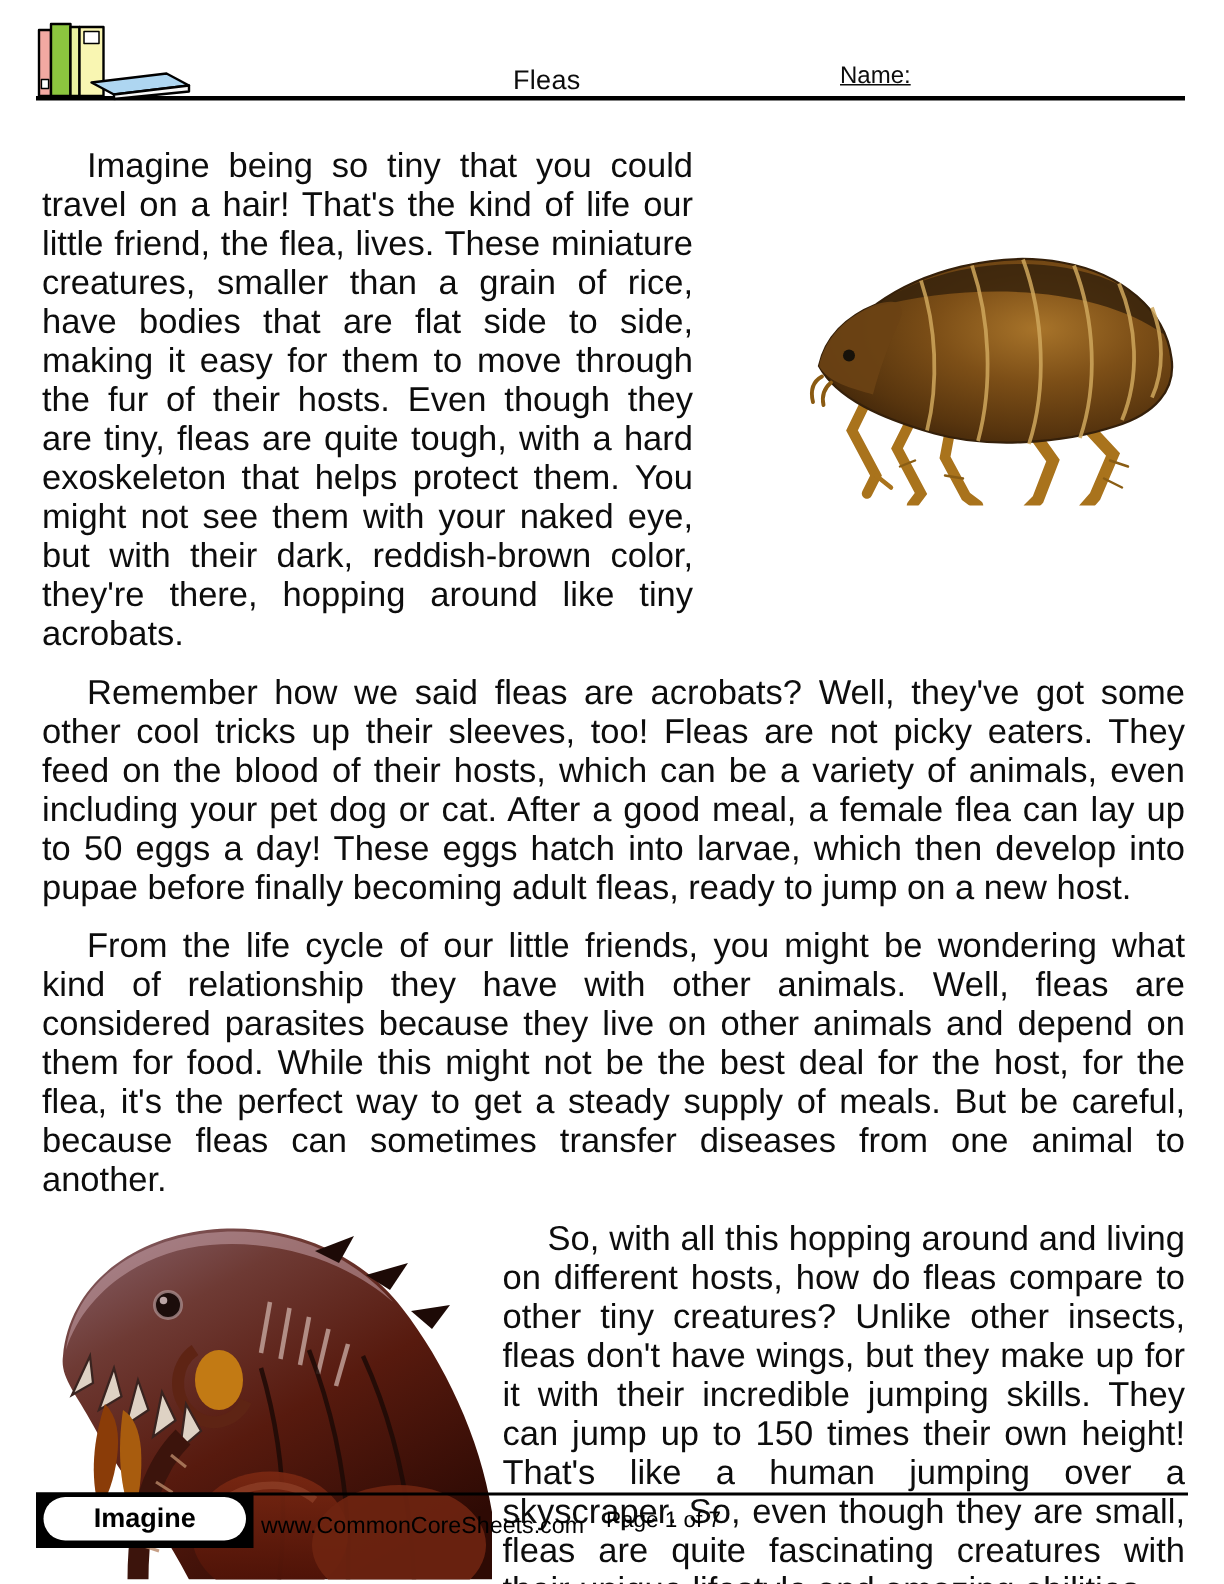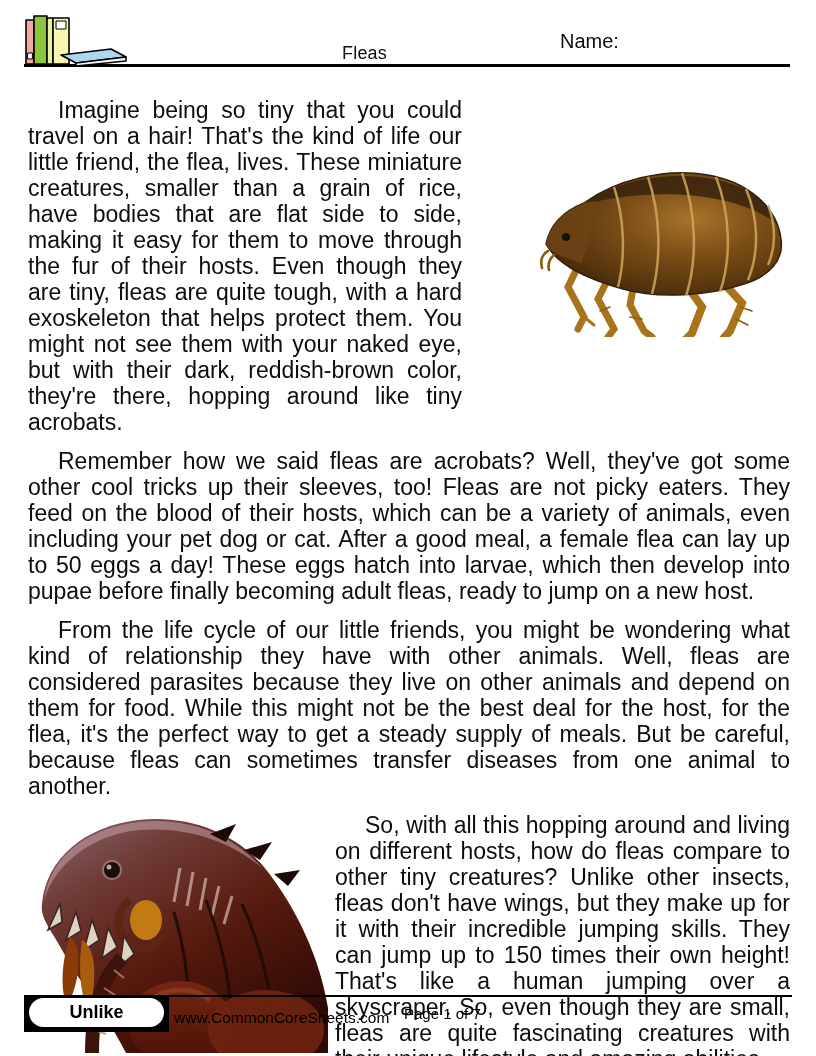--- a/index.html
+++ b/index.html
@@ -6,21 +6,21 @@
   .page {
     position:relative; width:816px; height:1056px; margin:0 auto;
     background:#ffffff; overflow:hidden;
     font-family:"Liberation Sans", sans-serif; color:#0d0d0d;
   }
 
   
   .header-rule { position:absolute; left:24px; top:64px; width:766px; height:3px; background:#000; }
   .logo { position:absolute; left:24px; top:11px; width:108px; height:56px; }
   .doc-title { position:absolute; left:306px; top:43px; font-size:18px; letter-spacing:0.2px;margin-left:36px; }
-  .name-label { position:absolute; left:560px; top:30px; font-size:20px; }
+  .name-label { position:absolute; left:560px; top:42px; font-size:16px;text-decoration:underline; }
 
   
   .article {
     position:absolute; left:28px; top:97px; width:762px;
     font-size:23px; line-height:26px; text-align:justify;
   }
   .article p { margin:0 0 13px 0; text-indent:30px; }
   .img-float-right { float:right; width:328px; height:304px; position:relative; }
   .img-float-right svg { position:absolute; top:50px; left:68px; }
   .img-float-left { float:left; width:307px; height:250px; position:relative; }
@@ -185,18 +185,18 @@
           <ellipse cx="236" cy="222" rx="58" ry="40" fill="#6e2410" opacity="0.92"></ellipse>
           <path d="M110,200 C130,180 160,176 180,192" stroke="#90422a" stroke-width="5" fill="none" opacity="0.7"></path>
         </svg>
       </span><span>So, with all this hopping around and living on different hosts, how do fleas compare to other tiny creatures? Unlike other insects, fleas don't have wings, but they make up for it with their incredible jumping skills. They can jump up to 150 times their own height! That's like a human jumping over a skyscraper. So, even though they are small, fleas are quite fascinating creatures with their unique lifestyle and amazing abilities.</span>
     </p>
 
   </div>
 
   <div class="footer-rule"></div>
   <div class="badge-box">
-    <div class="badge-pill">Unlike</div>
+    <div class="badge-pill">Imagine</div>
   </div>
   <div class="website">www.CommonCoreSheets.com</div>
   <div class="page-num">Page 1 of 7</div>
 
 </div>
 
 </body></html>

